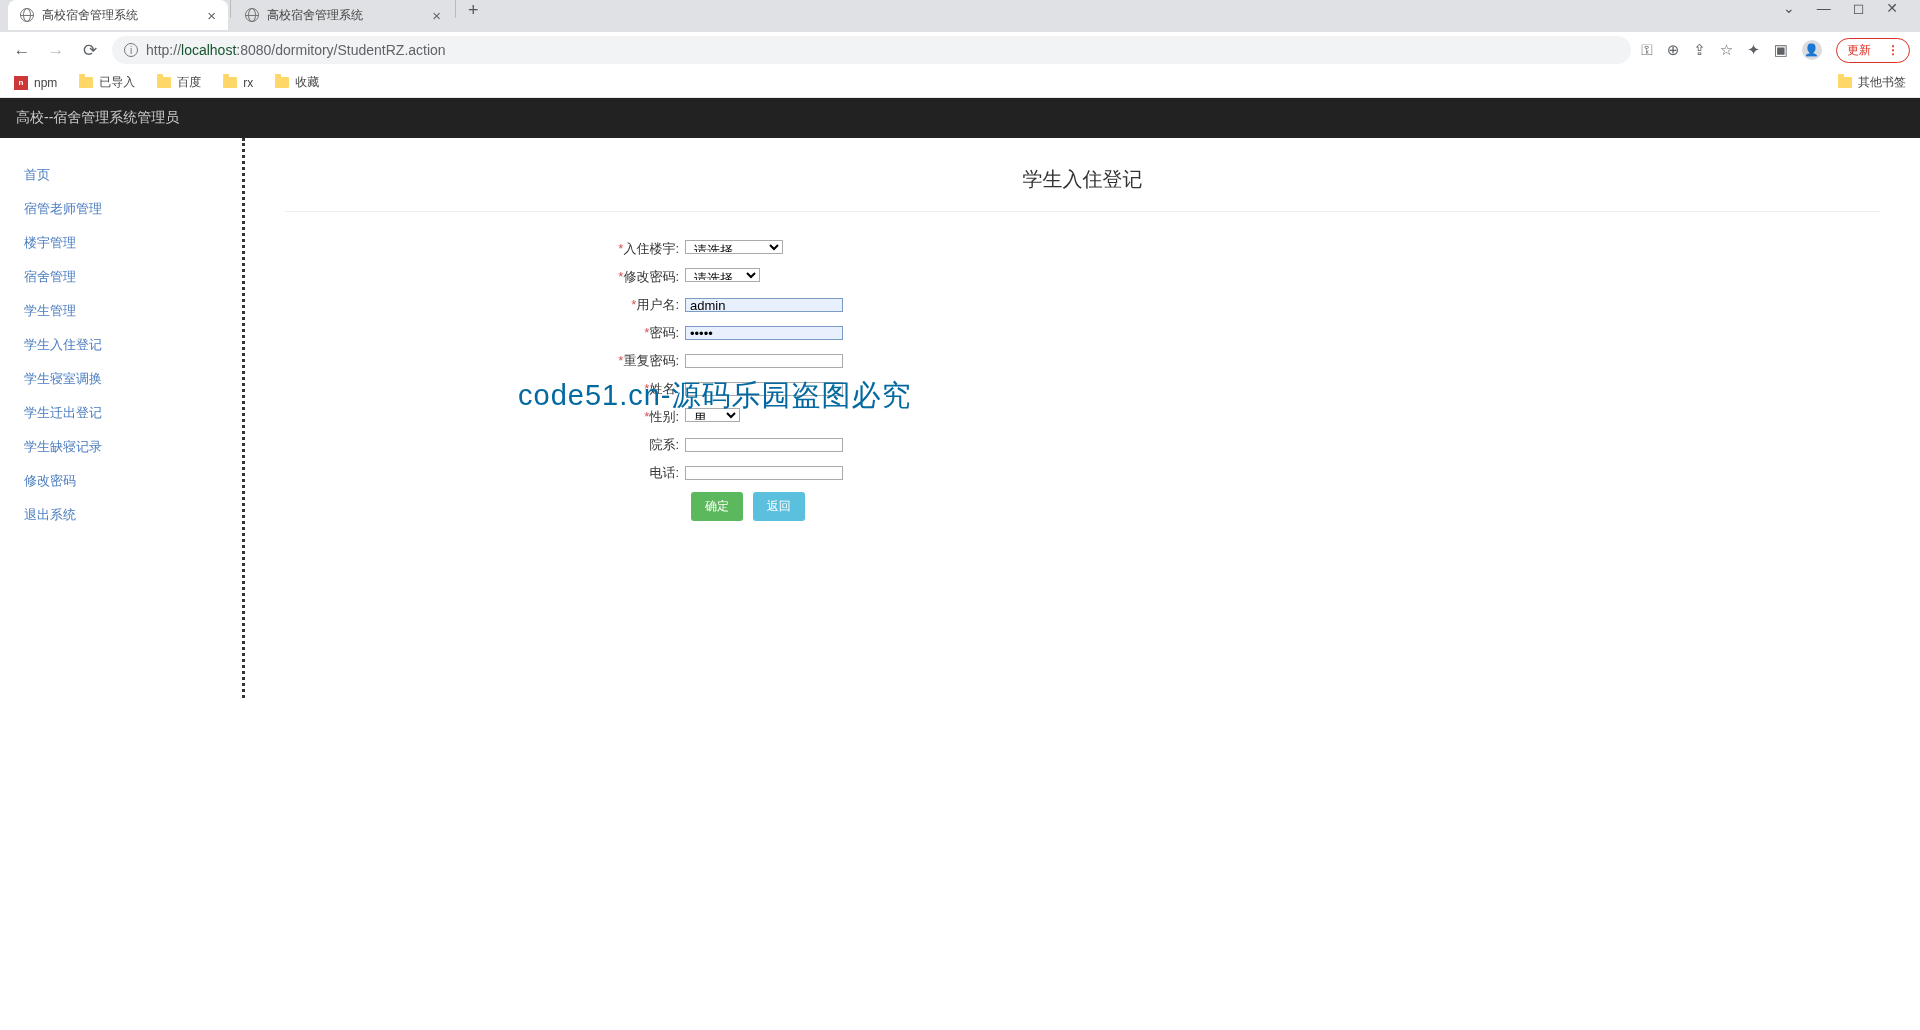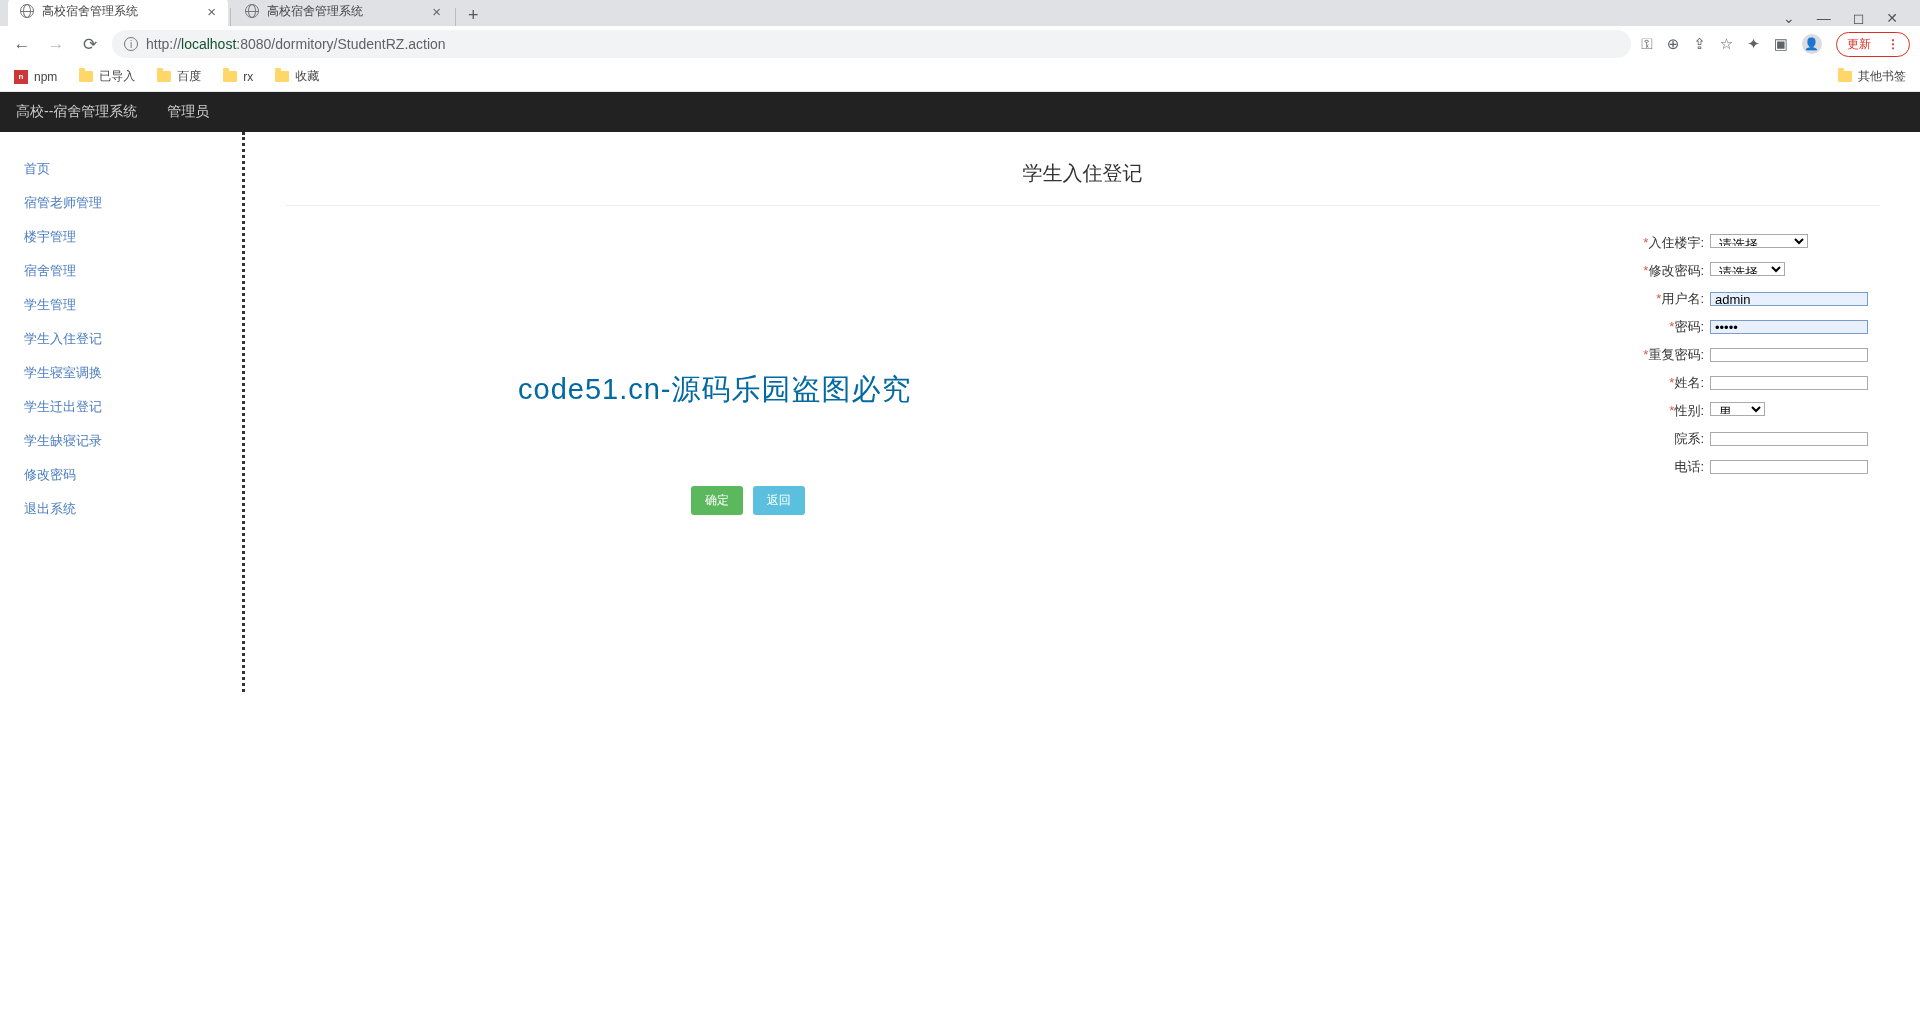--- a/index.html
+++ b/index.html
@@ -1,20 +1,20 @@
 <!DOCTYPE html>
 <html><head>
 <meta charset="utf-8">
 <style>
 * { margin: 0; padding: 0; box-sizing: border-box; font-family: "Microsoft YaHei", Arial, sans-serif; }
 body { background: #fff; font-size: 13px; color: #333; }
 
 
 .browser-chrome { background: #dfe1e5; }
-.tab-bar { display: flex; align-items: flex-end; height: 26px; padding: 0 8px; }
+.tab-bar { display: flex; align-items: flex-start; height: 32px; padding: 0 8px; }
 .tab { display: flex; align-items: center; height: 30px; padding: 0 12px; border-radius: 8px 8px 0 0; font-size: 12px; color: #444; gap: 8px; min-width: 220px; }
 .tab.active { background: #fff; }
 .tab .globe { width: 14px; height: 14px; border: 1.3px solid #777; border-radius: 50%; position: relative; }
 .tab .globe::before { content:""; position:absolute; left:50%; top:-1px; bottom:-1px; width:50%; border:1.3px solid #777; border-radius:50%; transform:translateX(-50%); }
 .tab .globe::after { content:""; position:absolute; left:-1px; right:-1px; top:50%; height:0; border-top:1.3px solid #777; }
 .tab .close { margin-left: auto; font-size: 15px; color: #666; cursor: pointer; }
 .tab-sep { width:1px; height:18px; background:#bbb; margin: 0 2px; }
 .new-tab { font-size: 18px; color: #555; padding: 0 10px; cursor: pointer; }
 .window-controls { margin-left: auto; display: flex; gap: 22px; padding-right: 14px; color: #555; font-size: 14px; }
 .window-controls span { cursor: pointer; }
@@ -32,31 +32,31 @@
 .avatar-circle { width:20px; height:20px; border-radius:50%; background:#dadce0; display:flex; align-items:center; justify-content:center; font-size:12px; color:#666; }
 
 .bookmarks { background:#fff; display:flex; align-items:center; height:30px; padding:0 14px; gap:22px; font-size:12px; color:#444; border-bottom:1px solid #e8e8e8; }
 .bookmark { display:flex; align-items:center; gap:6px; cursor:pointer; }
 .folder-icon { width:14px; height:11px; background:#ffd768; border-radius:1px; position:relative; }
 .folder-icon::before { content:""; position:absolute; top:-3px; left:0; width:6px; height:3px; background:#ffd768; border-radius:1px 1px 0 0; }
 .npm-icon { width:14px; height:14px; background:#cb3837; color:#fff; font-size:8px; font-weight:bold; display:flex; align-items:center; justify-content:center; }
 .bookmarks .spacer { flex:1; }
 
 
-.app-header { background:#222; color:#ccc; height:40px; display:flex; align-items:center; padding:0 16px; gap:30px; font-size:14px; }
+.app-header { background:#222; color:#ccc; height:40px; display:flex; align-items:center; padding:0 16px; font-size:14px; }
 
 
 .content { display:flex; }
 .sidebar { width:245px; padding:20px 0 20px 24px; border-right:3px dotted #333; min-height:560px; }
 .sidebar a { display:block; color:#4a7cc0; font-size:13px; text-decoration:none; padding:8px 0; }
 
 .main { flex:1; padding:20px 40px; position:relative; }
 .page-title { text-align:center; font-size:20px; font-weight:normal; padding:8px 0 18px; border-bottom:1px solid #eee; margin-bottom:28px; color:#333; }
 
-.form-row { display:flex; align-items:center; margin-bottom:10px;justify-content:flex-end; }
+.form-row { display:flex; align-items:center; margin-bottom:10px; }
 .form-label { width:400px; text-align:right; padding-right:6px; font-size:13px; color:#333; }
 .form-label .req { color:#d9534f; }
 .form-control-cell { min-width:170px; }
 select.fc, input.fc { border:1px solid #aaa; background:#fff; height:14px; padding:1px 4px; font-size:13px; }
 select.fc { min-width:75px; }
 select.fc.wide { min-width:98px; }
 input.fc { width:158px; }
 input.fc.filled { background:#e8f0fe; border-color:#7a9cc6; }
 
 .form-actions { padding-left:406px; margin-top:4px; }

